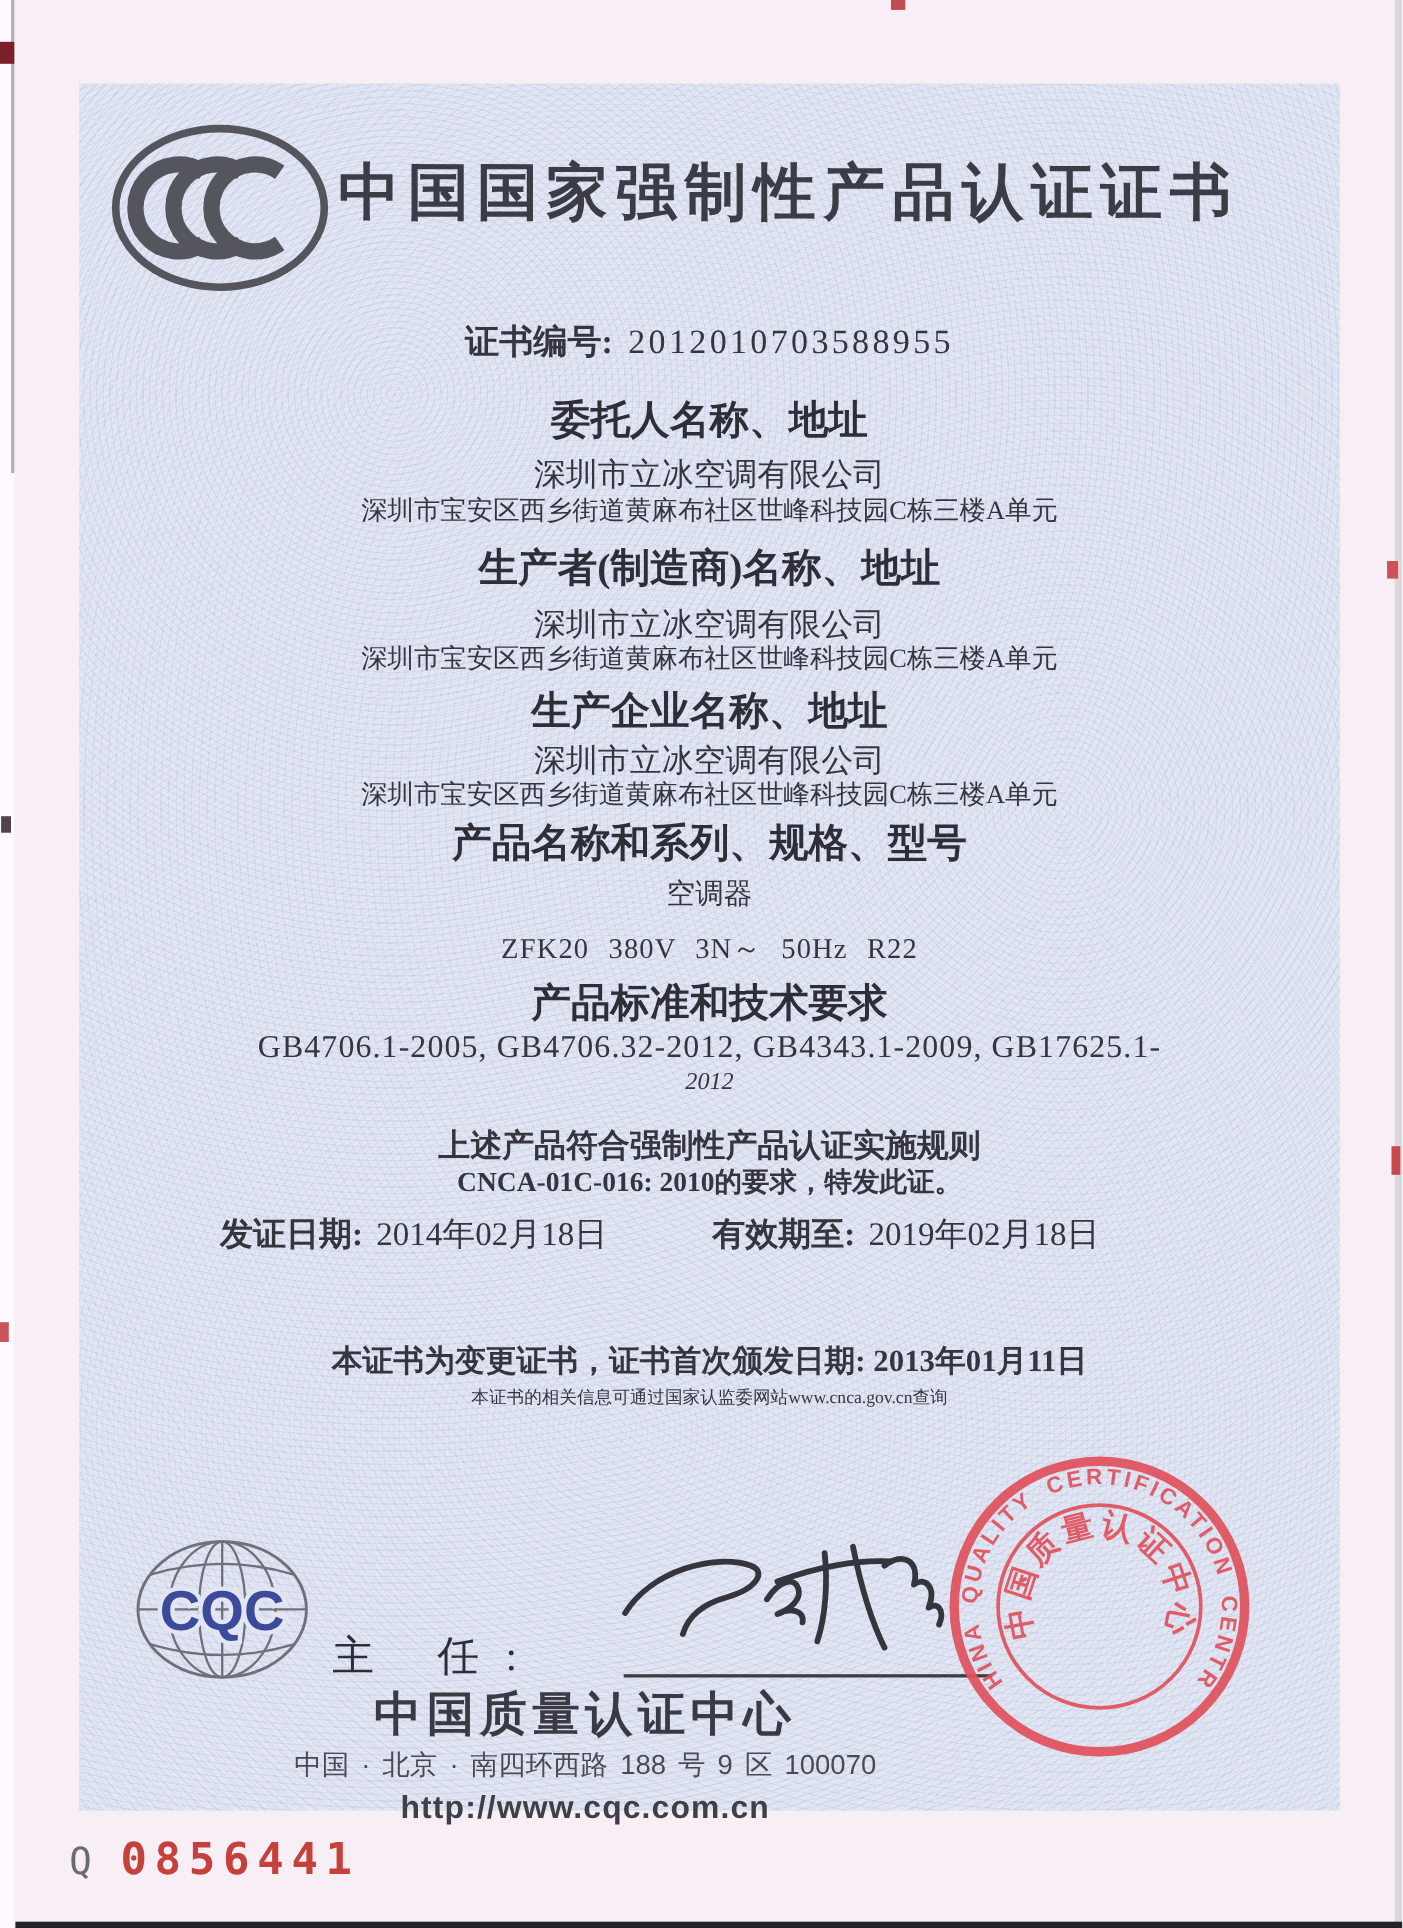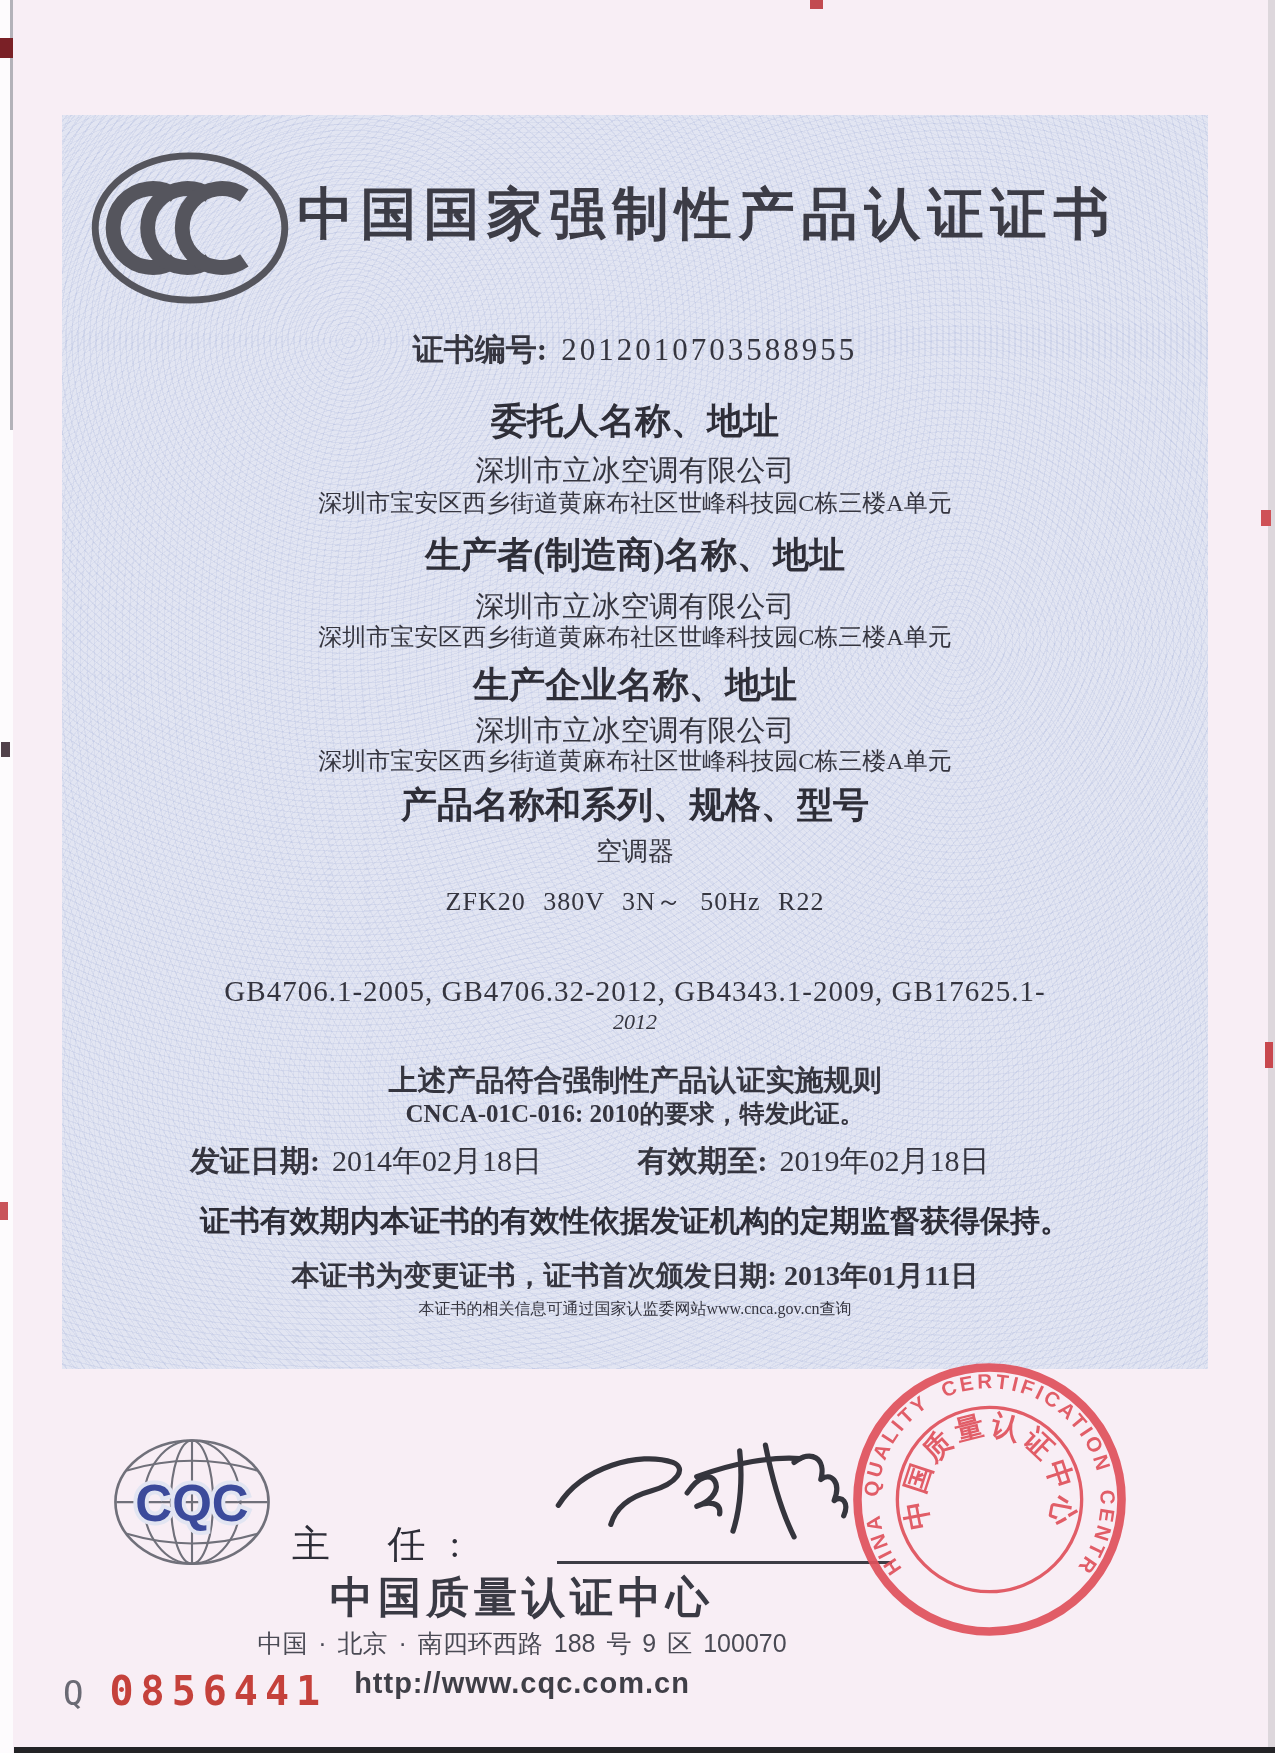--- a/index.html
+++ b/index.html
@@ -3,27 +3,26 @@
 <meta charset="utf-8">
 <style>
   html,body { margin:0; padding:0; background:#ffffff; }
   .page {
     position:relative; width:1275px; height:1753px; overflow:hidden;
     background:#f8eef5;
     font-family:"Liberation Serif","DejaVu Serif",serif;
     color:#35353f;
   }
   .cert {
-    position:absolute; left:62px; top:76px; width:1146px; height:1254px;
+    position:absolute; left:72px; top:76px; width:1146px; height:1570px;
     background-color:#e2e5f2;
     background-image:
       repeating-radial-gradient(circle at 25% 18%, rgba(110,130,195,.11) 0 1.2px, rgba(0,0,0,0) 1.2px 6px),
       repeating-radial-gradient(circle at 78% 42%, rgba(110,130,195,.09) 0 1.2px, rgba(0,0,0,0) 1.2px 7px),
       repeating-radial-gradient(circle at 42% 78%, rgba(110,130,195,.08) 0 1px, rgba(0,0,0,0) 1px 5px);
-    margin-top: 39px;
   }
   .abs { position:absolute; left:0; width:100%; text-align:center; }
 
   .title {
     position:absolute; top:62px; left:180px; width:930px; text-align:center;
     font-family:"Liberation Sans","DejaVu Sans",sans-serif;
     font-size:56px; font-weight:bold; letter-spacing:7px; color:#3c3c46; white-space:nowrap;
   }
   .ccc-logo { position:absolute; left:22px; top:34px; width:212px; height:158px; }
 
@@ -126,36 +125,36 @@
     <div class="abs addr s2a">深圳市宝安区西乡街道黄麻布社区世峰科技园C栋三楼A单元</div>
 
     <div class="abs sec-h s3h">生产企业名称、地址</div>
     <div class="abs company s3c">深圳市立冰空调有限公司</div>
     <div class="abs addr s3a">深圳市宝安区西乡街道黄麻布社区世峰科技园C栋三楼A单元</div>
 
     <div class="abs sec-h s4h">产品名称和系列、规格、型号</div>
     <div class="abs product">空调器</div>
     <div class="abs model">ZFK20 380V 3N～ 50Hz R22</div>
 
+    <div class="abs sec-h s5h">产品标准和技术要求</div>
     <div class="abs gb1">GB4706.1-2005, GB4706.32-2012, GB4343.1-2009, GB17625.1-</div>
     <div class="abs gb2">2012</div>
 
     <div class="abs comp1">上述产品符合强制性产品认证实施规则</div>
     <div class="abs comp2">CNCA-01C-016: 2010的要求，特发此证。</div>
 
     <div class="dates">
       <span class="g1">
         <span class="dlbl">发证日期:</span><span class="dval">2014年02月18日</span>
       </span>
       <span class="g2">
         <span class="dlbl">有效期至:</span><span class="dval">2019年02月18日</span>
       </span>
     </div>
 
-    <div class="abs validity">证书有效期内本证书的有效性依据发证机构的定期监督获得保持。</div>
     <div class="abs change">本证书为变更证书，证书首次颁发日期: 2013年01月11日</div>
     <div class="abs query">本证书的相关信息可通过国家认监委网站www.cnca.gov.cn查询</div>
 
     <svg class="cqc-logo" viewBox="0 0 190 150" aria-hidden="true">
       <ellipse cx="95" cy="74" rx="87" ry="70" fill="none" stroke="#70707a" stroke-width="3"></ellipse>
       <ellipse cx="95" cy="74" rx="55" ry="70" fill="none" stroke="#70707a" stroke-width="2.4"></ellipse>
       <ellipse cx="95" cy="74" rx="24" ry="70" fill="none" stroke="#70707a" stroke-width="2.4"></ellipse>
       <path d="M 95 4 L 95 144" stroke="#70707a" stroke-width="2.4" fill="none"></path>
       <path d="M 21 38 Q 95 16 169 38" stroke="#70707a" stroke-width="2.4" fill="none"></path>
       <path d="M 9 74 L 181 74" stroke="#70707a" stroke-width="2.4" fill="none"></path>

